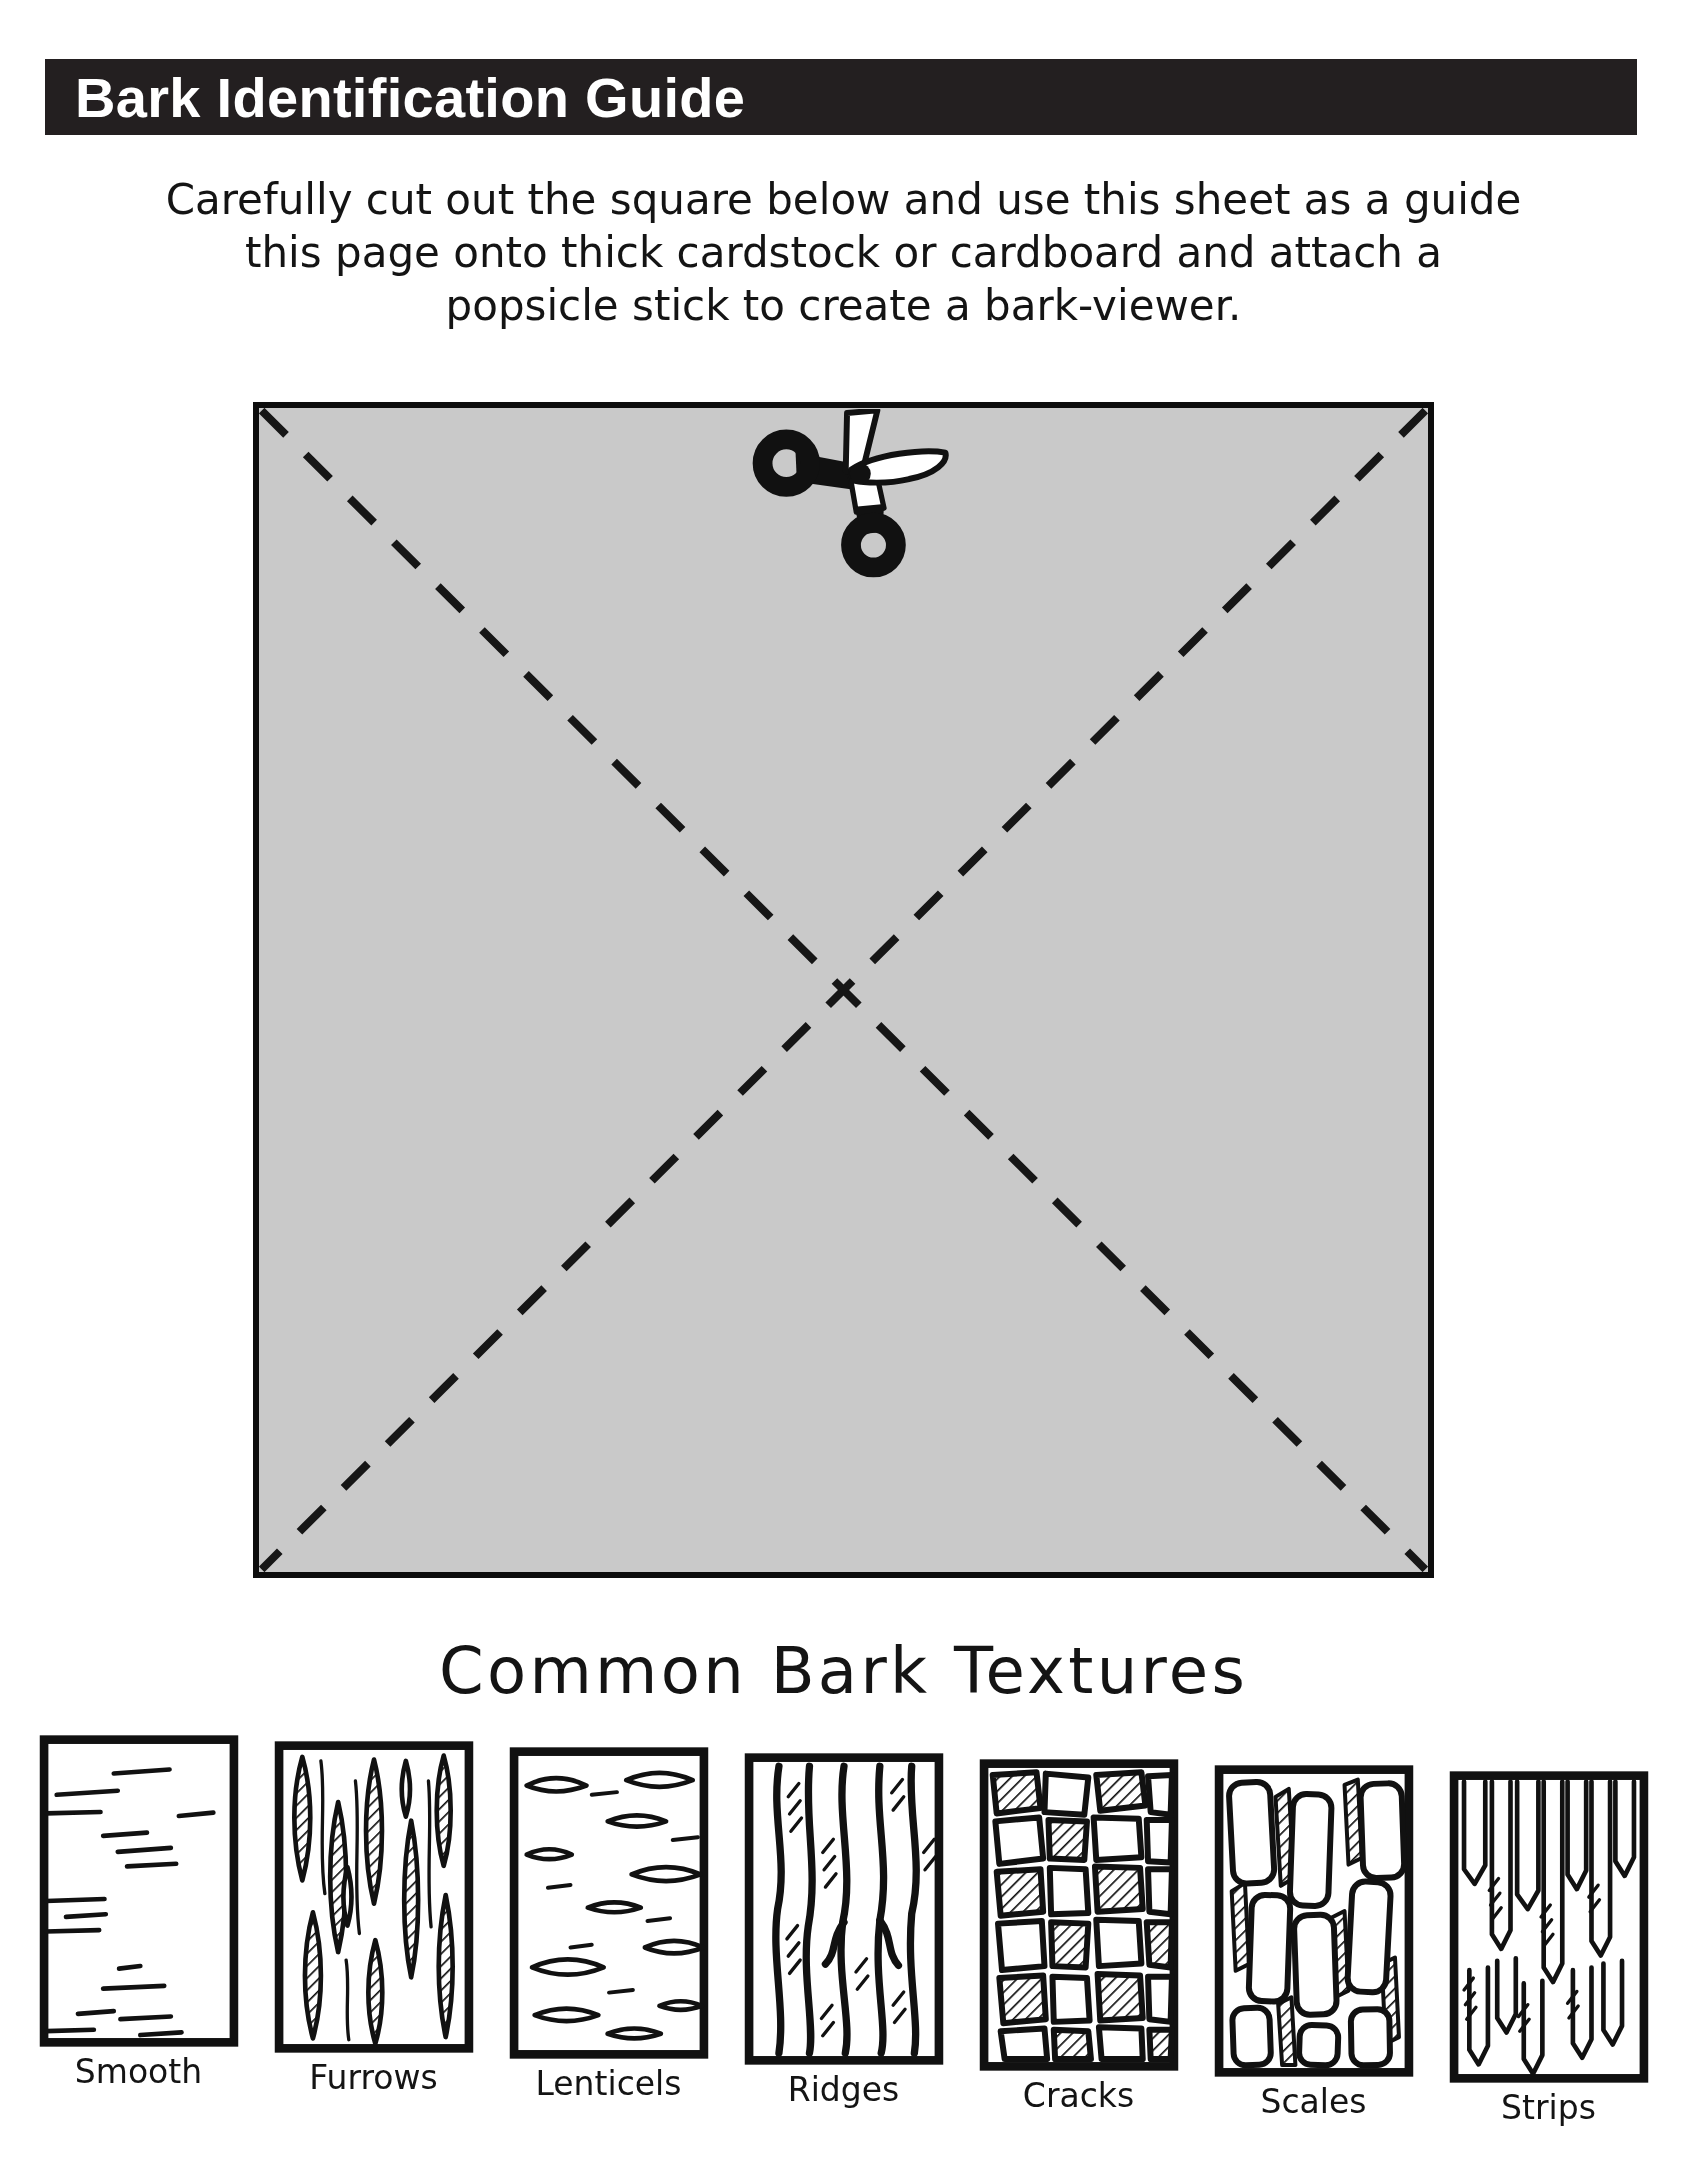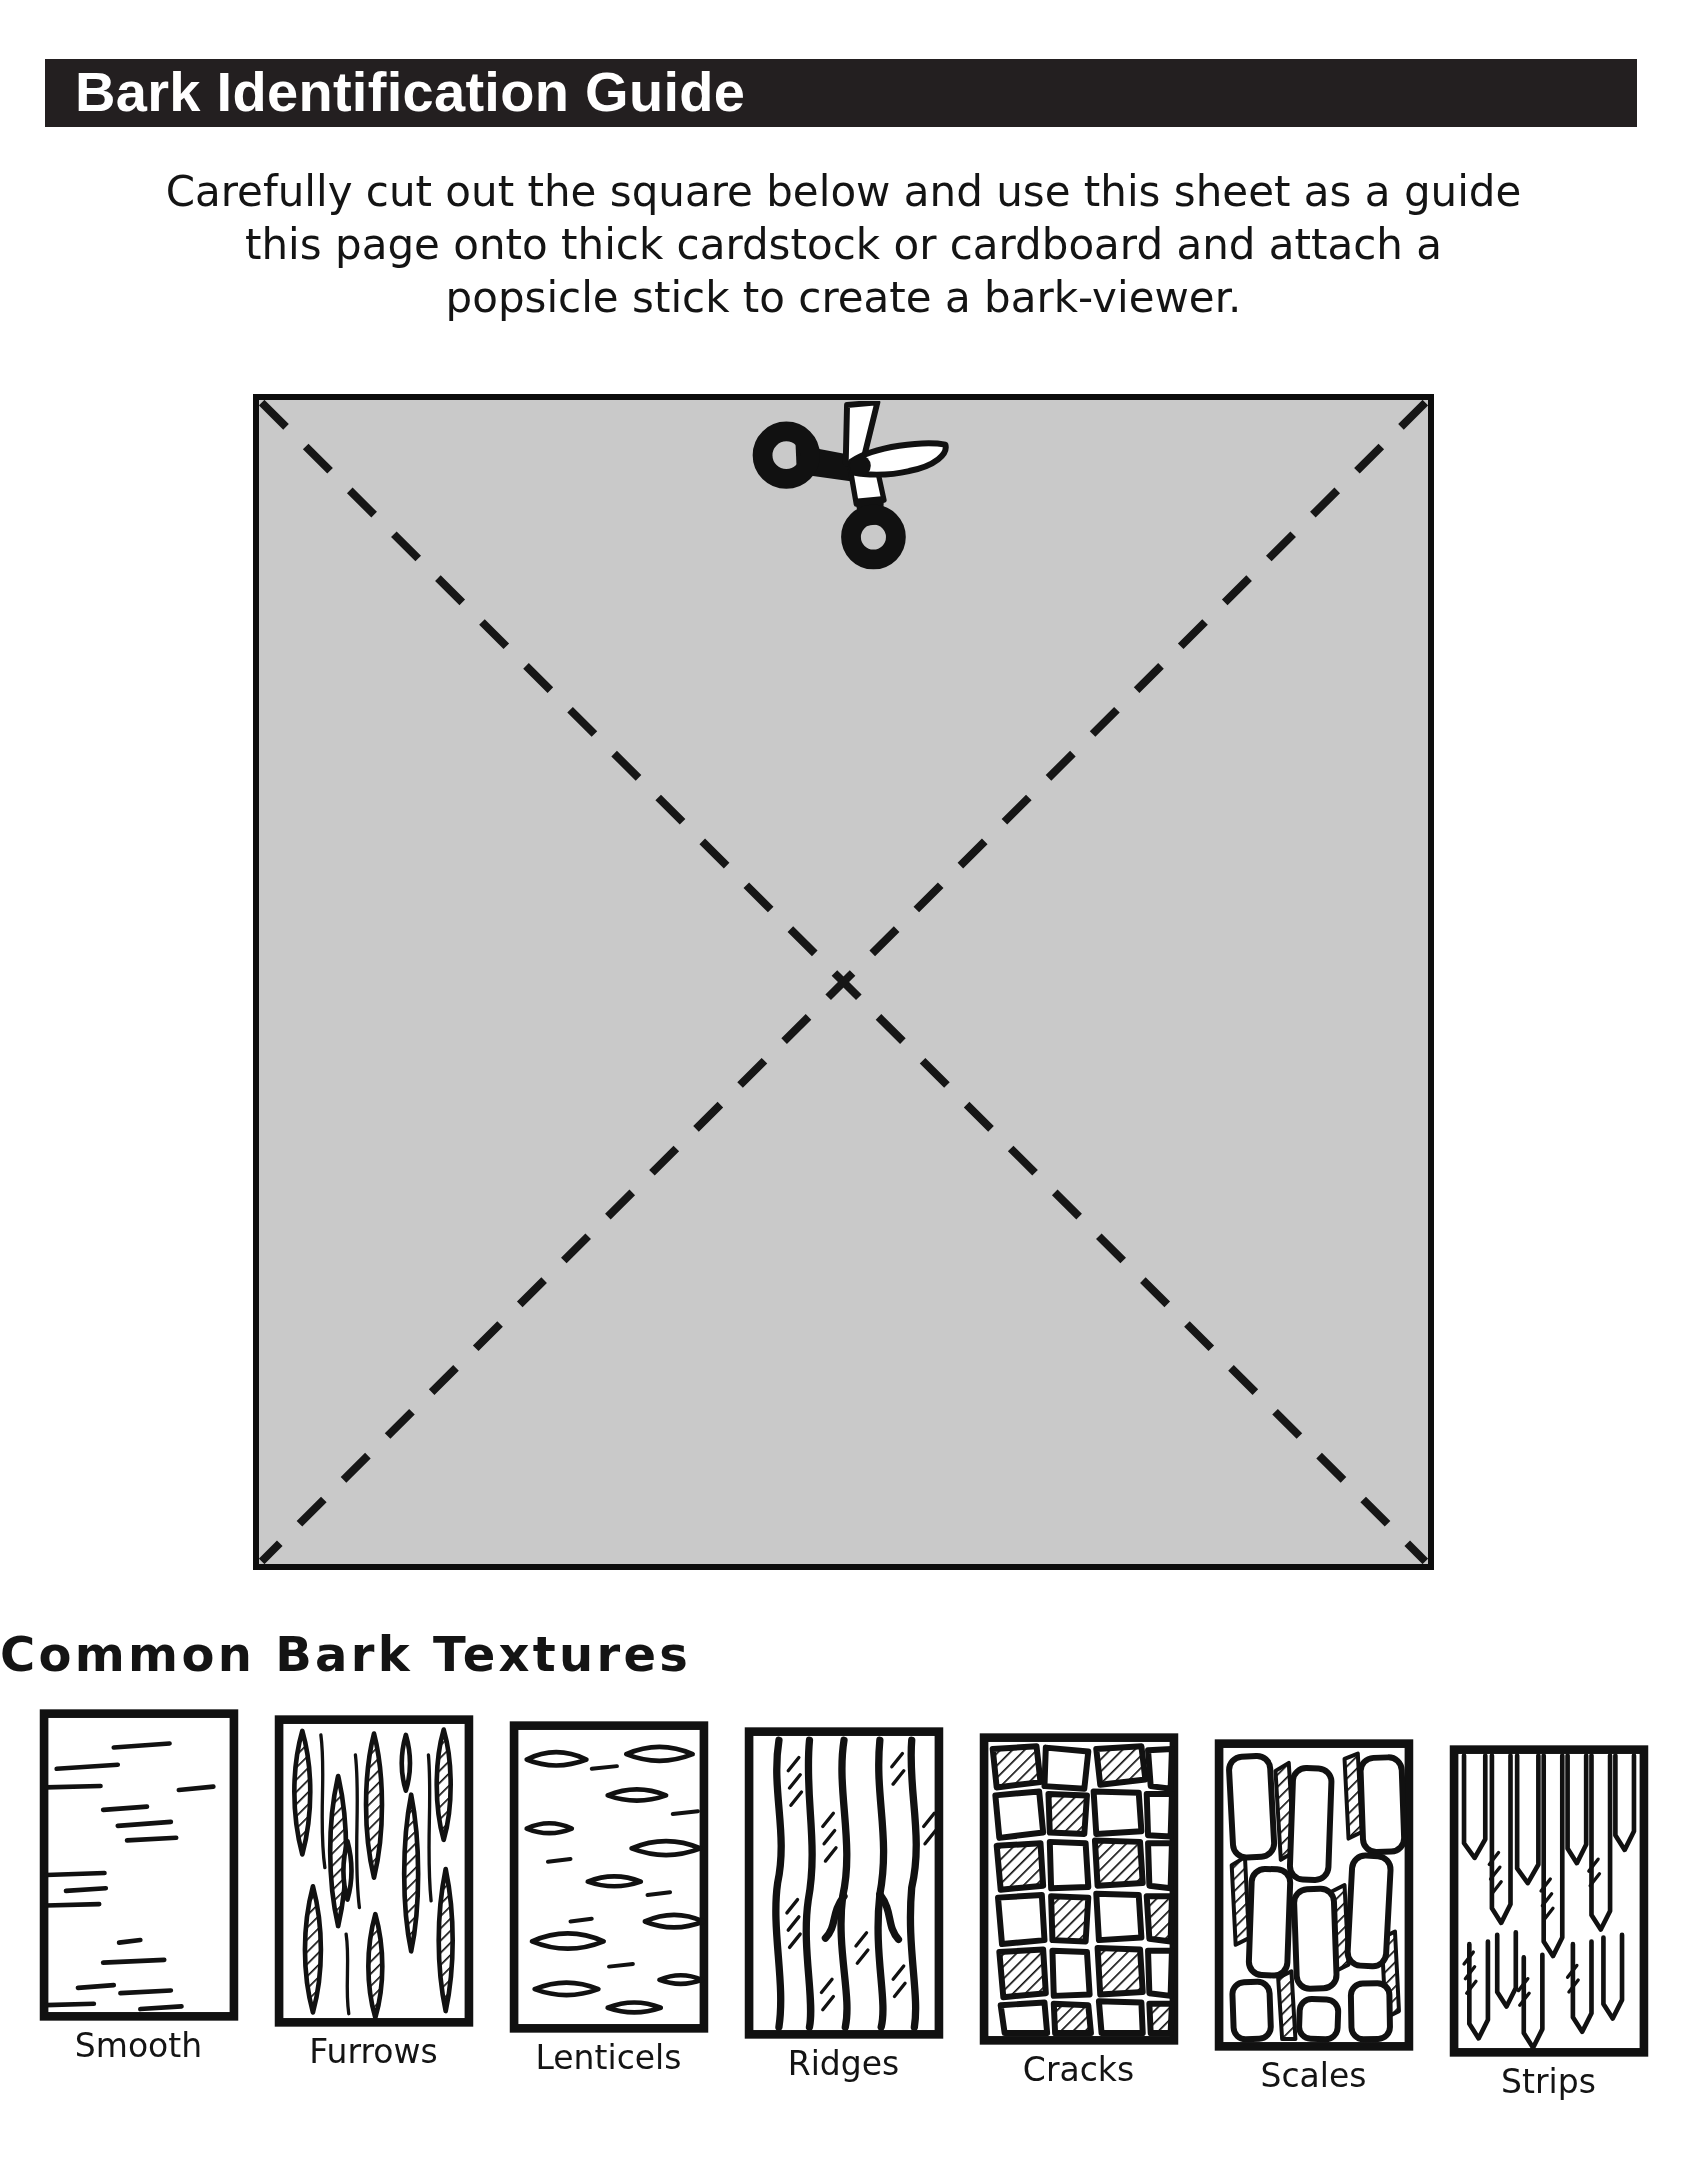--- a/index.html
+++ b/index.html
@@ -1,28 +1,28 @@
 <!DOCTYPE html>
 <html style="font-size:10.6px"><head>
 <meta charset="utf-8">
 <style>
   html,body{margin:0;padding:0;background:#fff;}
   body{width:1687px;height:2183px;position:relative;font-family:"DejaVu Sans",sans-serif;color:#141414;}
 
-  .header-bar{margin:59px 50px 0 45px;height:68px;background:#231f20;display:flex;align-items:flex-start;padding-left:30px;box-sizing:border-box;}
+  .header-bar{margin:59px 50px 0 45px;height:76px;background:#231f20;display:flex;align-items:center;padding-left:30px;box-sizing:border-box;}
   .header-title{color:#ffffff;font-family:"Liberation Sans",sans-serif;font-weight:bold;font-size:56px;letter-spacing:0.3px;}
 
   .intro{margin-top:38px;text-align:center;font-size:42px;line-height:53px;font-weight:500;}
   .intro-line{white-space:pre-wrap;}
 
   .cutout{position:relative;width:1181px;height:1176px;margin:70px auto 0;background:#c9c9c9;border:6px solid #0d0d0d;box-sizing:border-box;}
   .cutout .diagonals{position:absolute;left:0;top:0;width:100%;height:100%;}
   .cutout .scissors{position:absolute;left:493px;top:1.3px;width:198px;height:177px;}
 
-  .section-title{margin-top:56px;text-align:left;font-size:48px;font-weight:bold;letter-spacing:3.3px;}
+  .section-title{margin-top:56px;text-align:center;font-size:64px;font-weight:normal;letter-spacing:3.3px;}
 
   .textures{display:flex;justify-content:center;align-items:flex-start;gap:35px;margin-top:26.5px;}
   .texture{width:200px;}
   .texture:nth-child(2){margin-top:6px;}
   .texture:nth-child(3){margin-top:12px;}
   .texture:nth-child(4){margin-top:18px;}
   .texture:nth-child(5){margin-top:24px;}
   .texture:nth-child(6){margin-top:30px;}
   .texture:nth-child(7){margin-top:36px;}
   .texture svg{width:200px;height:312px;display:block;}

